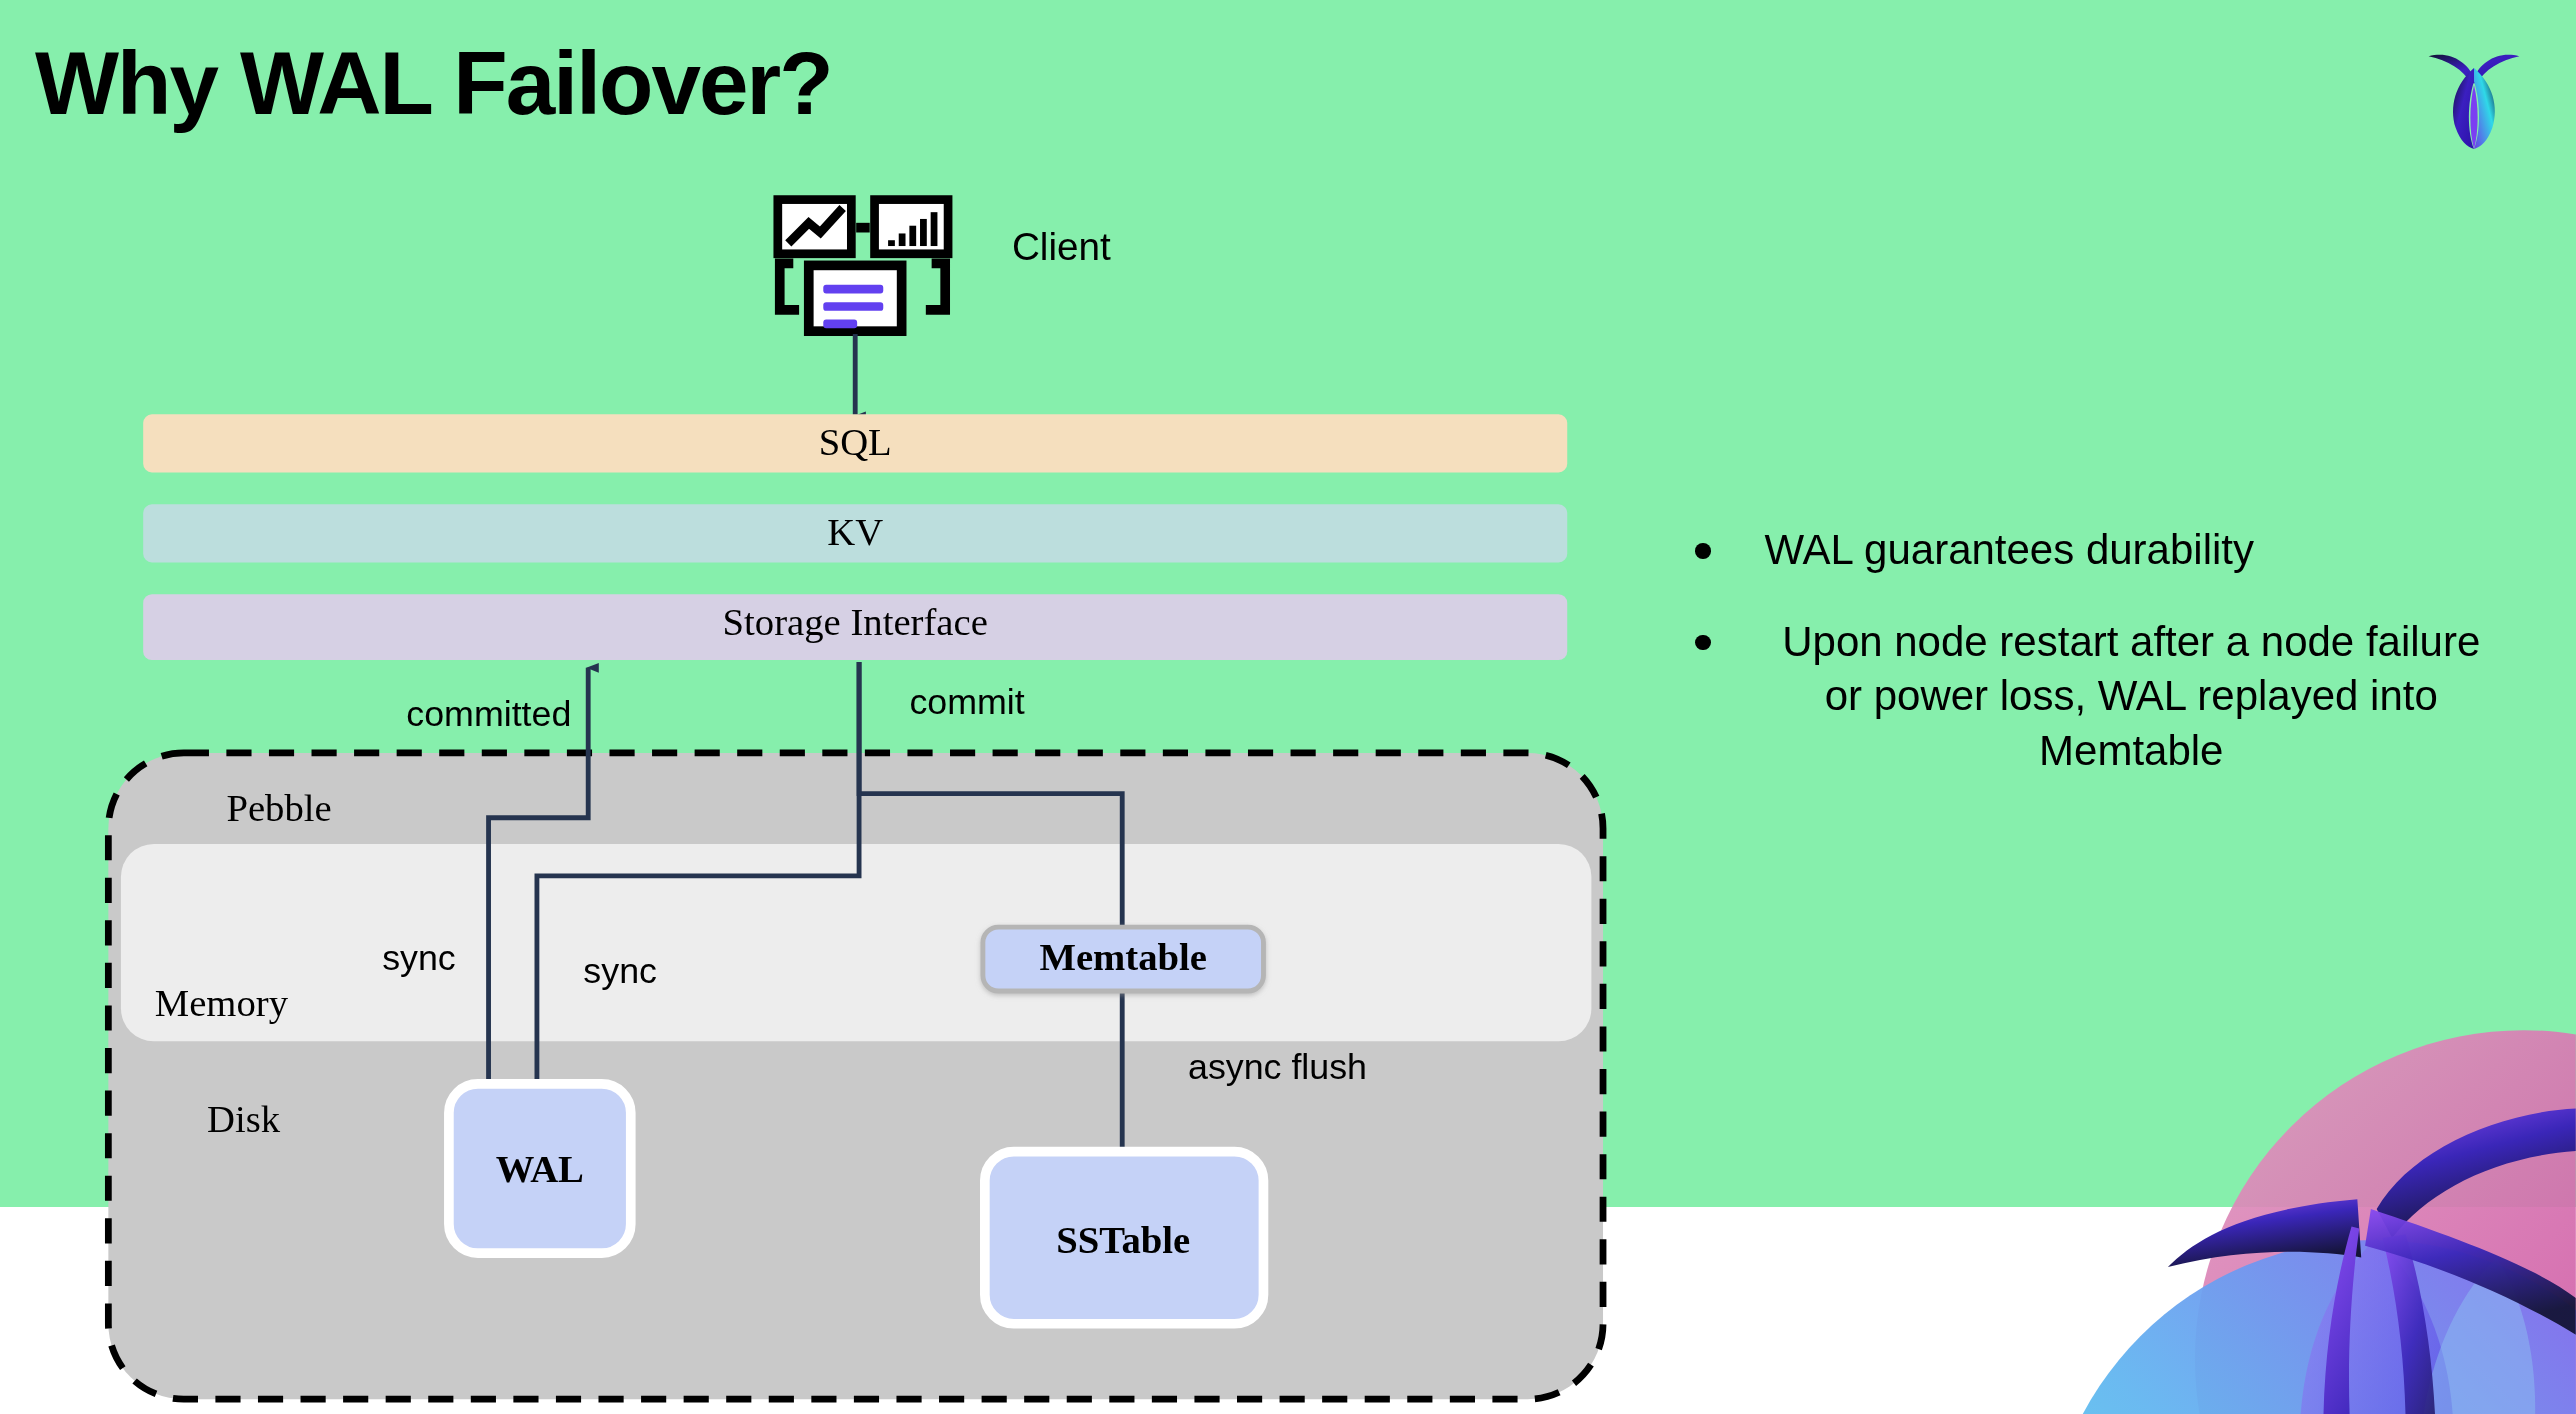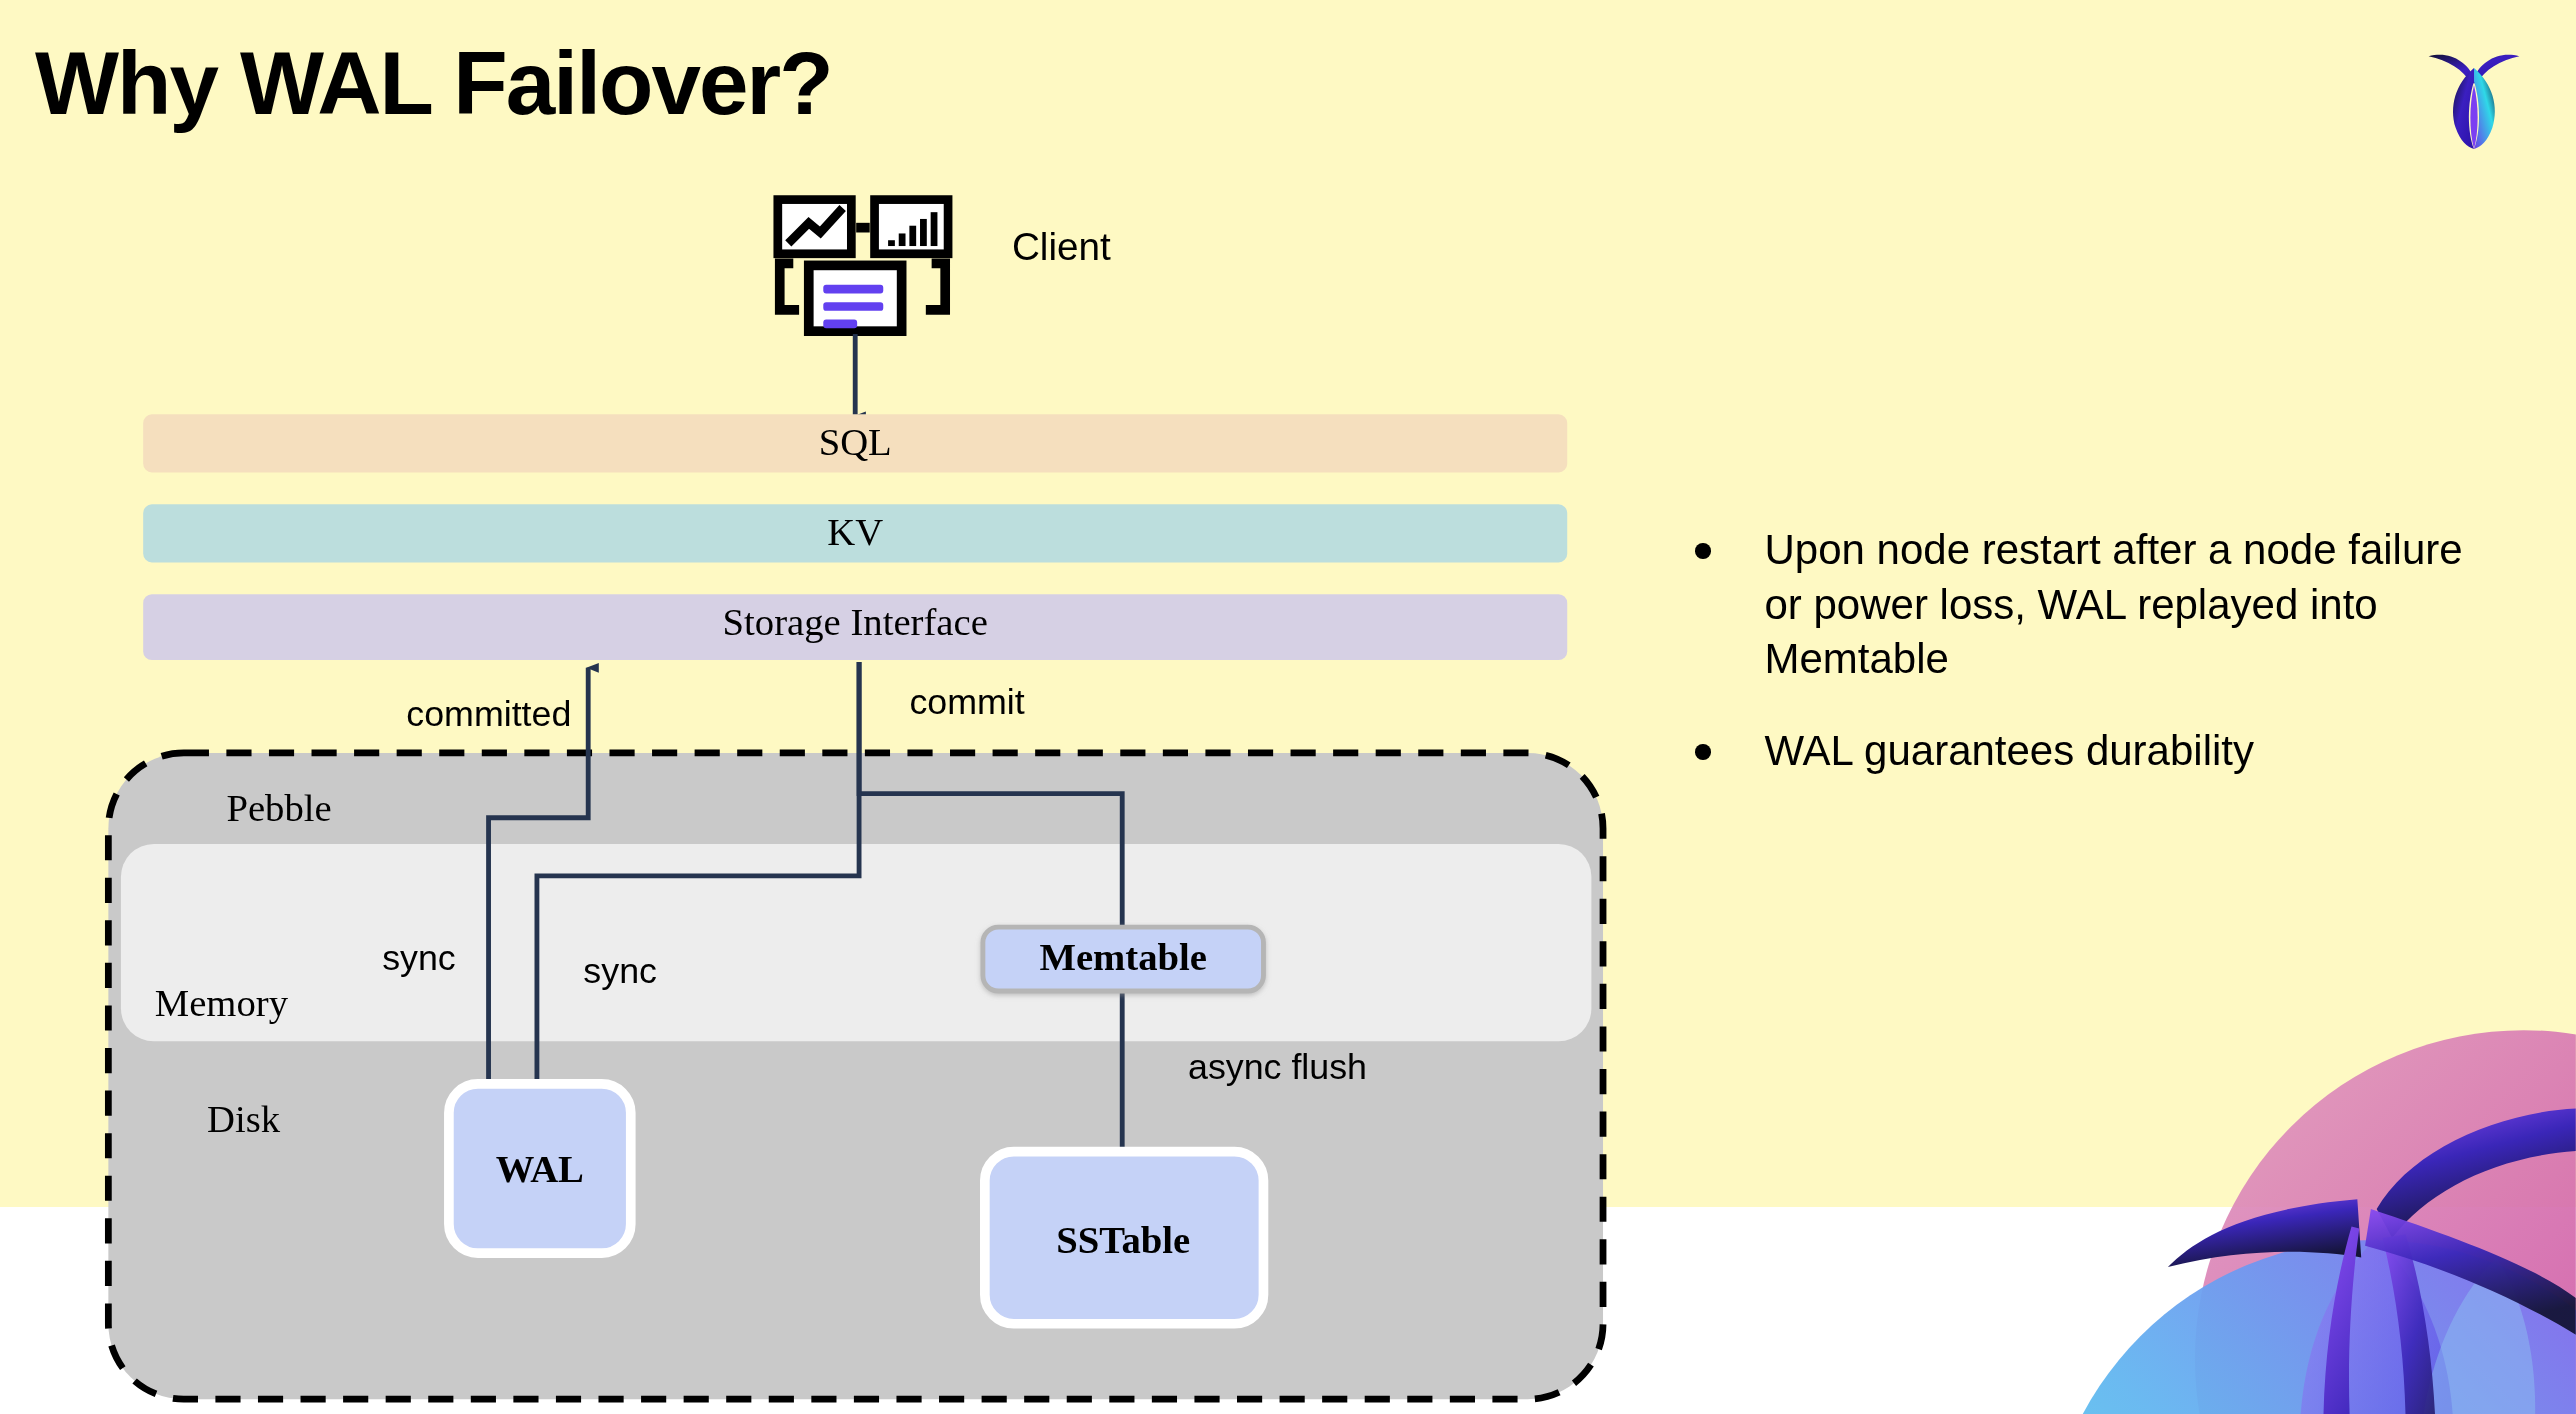--- a/index.html
+++ b/index.html
@@ -3,21 +3,21 @@
 <meta charset="utf-8">
 <title>Why WAL Failover?</title>
 <style>
   * { margin:0; padding:0; box-sizing:border-box; }
   html, body {
     width:2576px; height:1415px;
     background:#ffffff;
     font-family:"Liberation Sans", sans-serif;
     overflow:hidden;
   }
-  #slide { position:relative; width:2576px; height:1207px; background:#fef9c3; }
+  #slide { position:relative; width:2576px; height:1207px; background:#86efac;text-align:center; }
 
   
   #title {
     position:absolute; left:35px; top:37px;
     font-family:"Liberation Sans", sans-serif;
     font-weight:bold;
     font-size:89px;
     letter-spacing:-1.9px;
     color:#000000;
     line-height:1.05;
@@ -201,22 +201,22 @@
     <text x="420" y="750" font-family="Liberation Sans, sans-serif" font-size="37" fill="#000">committed</text>
     <text x="940" y="738" font-family="Liberation Sans, sans-serif" font-size="37" fill="#000">commit</text>
     <text x="395" y="1002" font-family="Liberation Sans, sans-serif" font-size="37" fill="#000">sync</text>
     <text x="603" y="1016" font-family="Liberation Sans, sans-serif" font-size="37" fill="#000">sync</text>
     <text x="1228" y="1115" font-family="Liberation Sans, sans-serif" font-size="37" fill="#000">async flush</text>
   </svg>
 
   <div id="bullets">
     <div class="bullet-row">
       <span class="bullet-dot"></span>
-      <span class="bullet-text">Upon node restart after a node failure or power loss, WAL replayed into Memtable</span>
+      <span class="bullet-text">WAL guarantees durability</span>
     </div>
     <div class="bullet-row">
       <span class="bullet-dot"></span>
-      <span class="bullet-text">WAL guarantees durability</span>
+      <span class="bullet-text">Upon node restart after a node failure or power loss, WAL replayed into Memtable</span>
     </div>
   </div>
 
 </div>
 
 
 </body></html>

